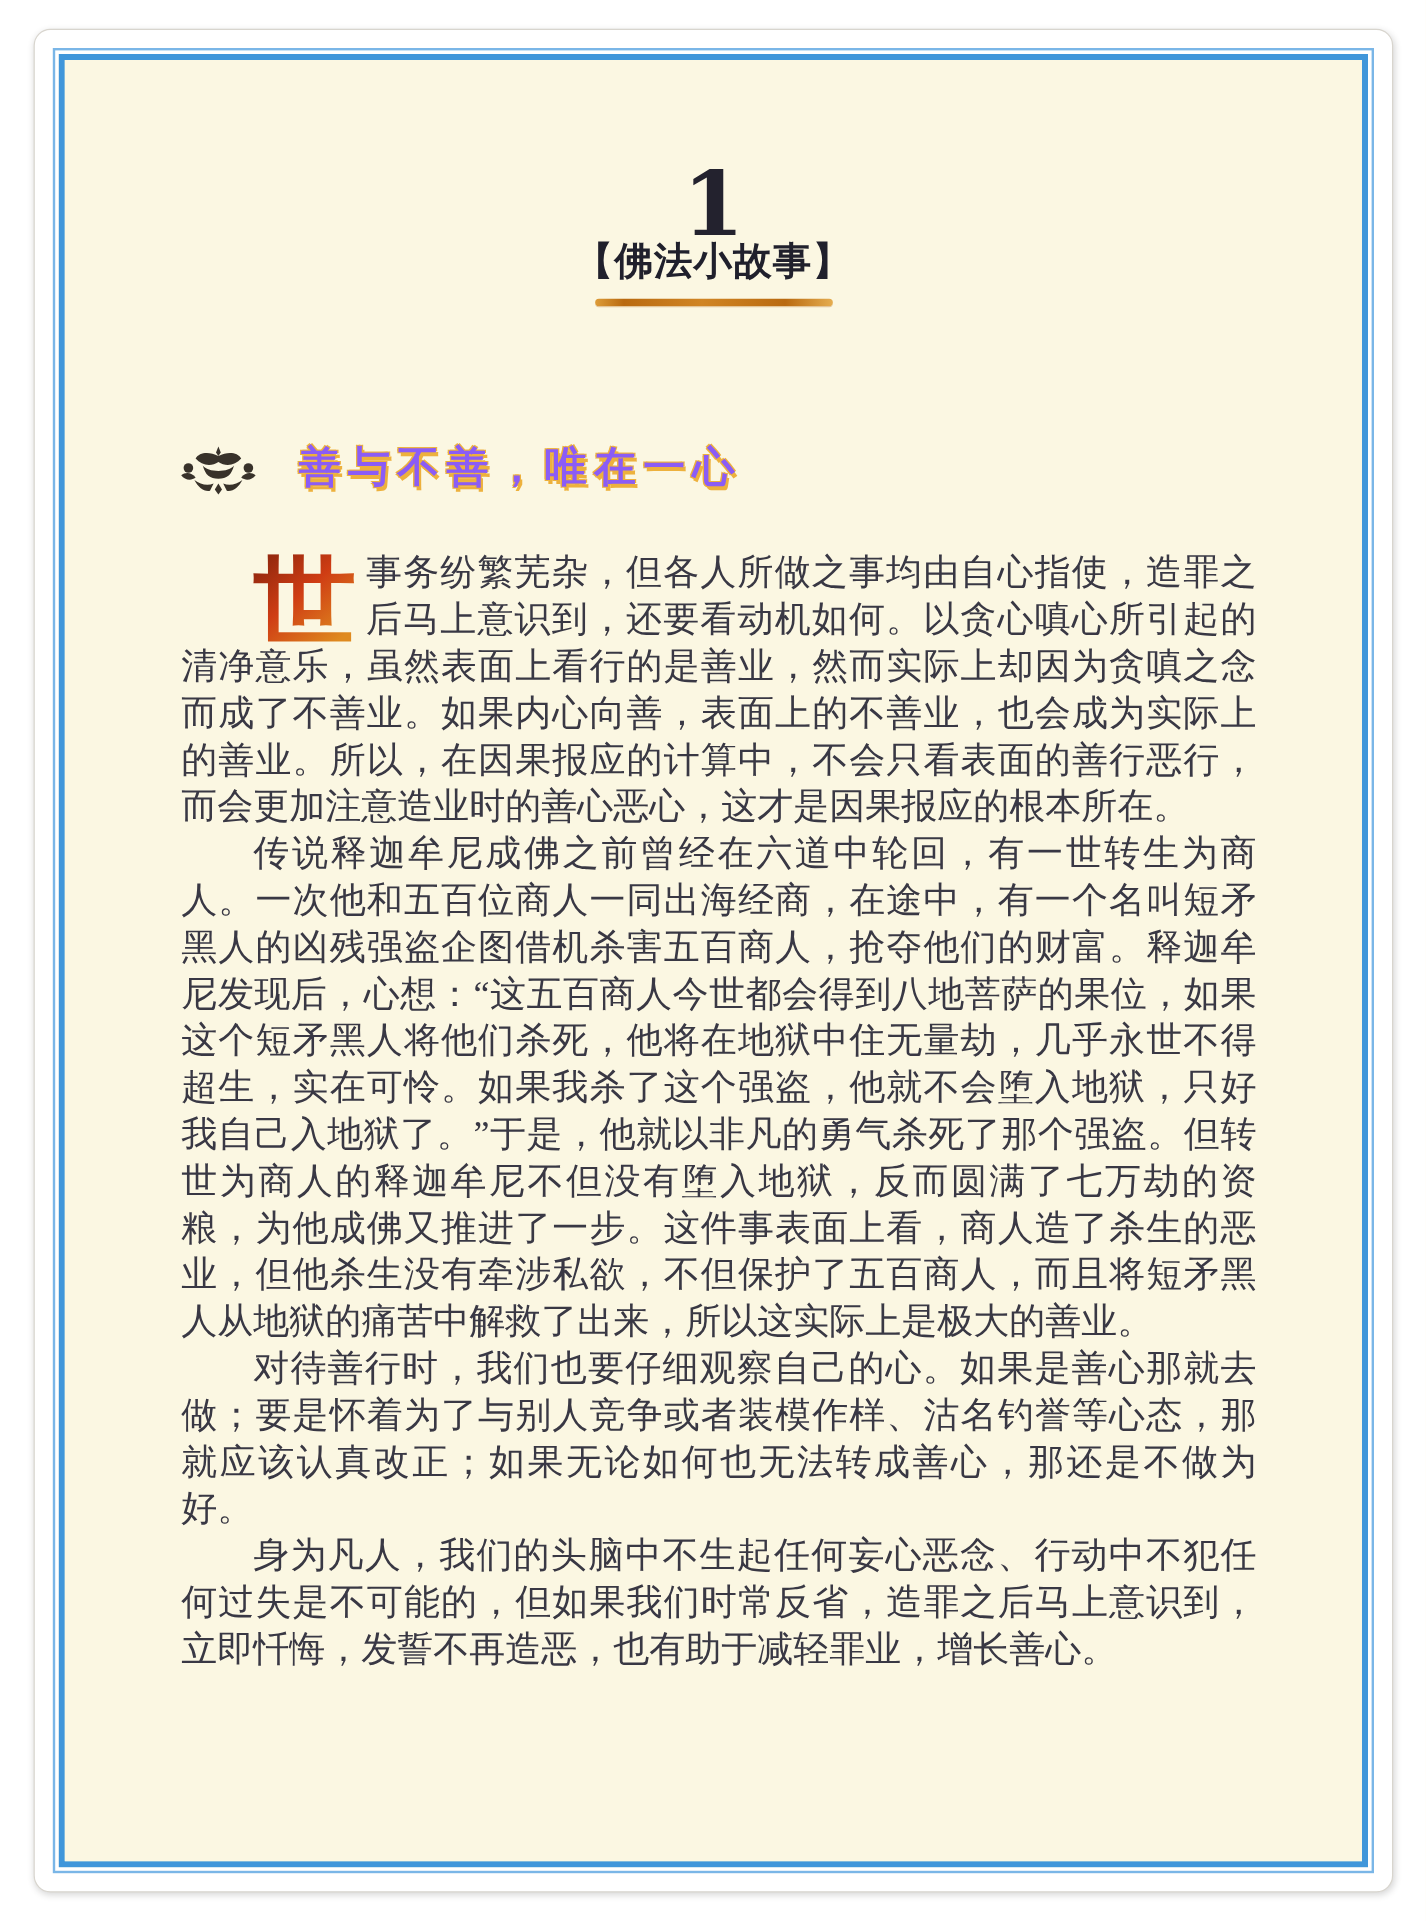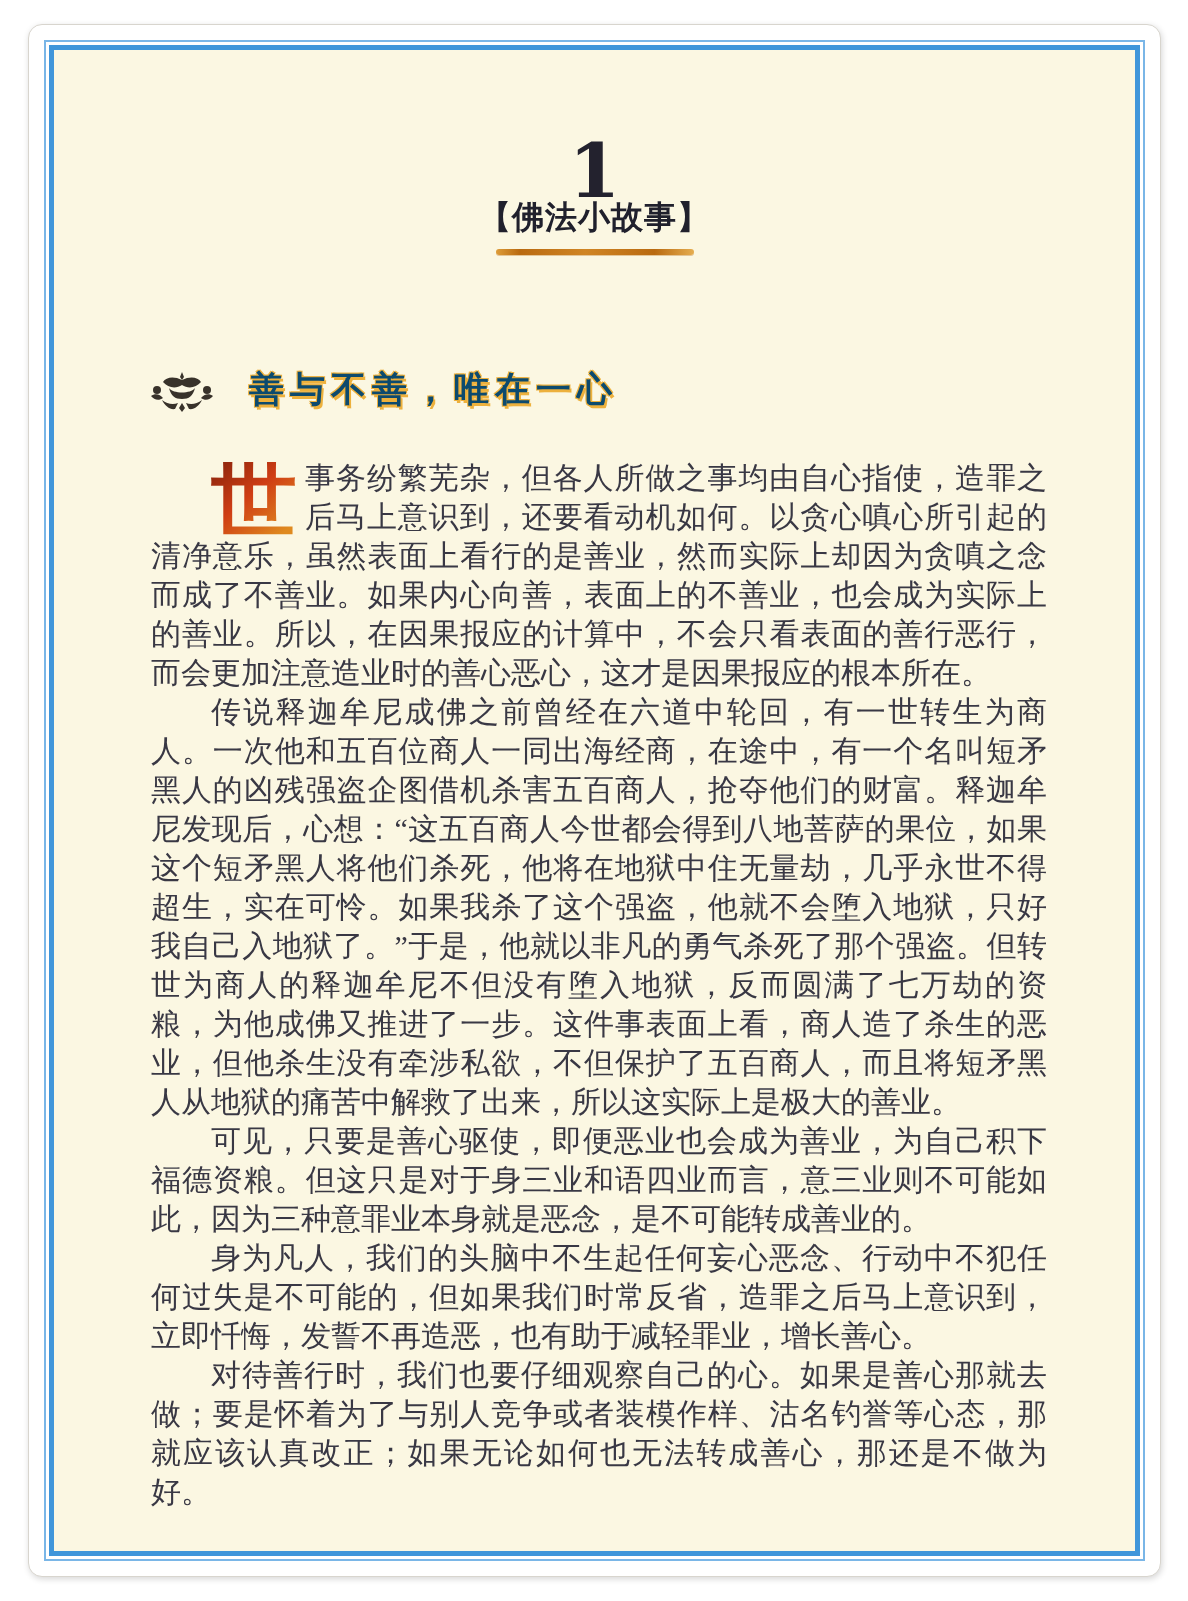--- a/index.html
+++ b/index.html
@@ -50,21 +50,21 @@
   }
 
   .section-heading { position:absolute; top:316px; left:93px; height:52px; }
   .ornament {
     position:absolute; left:0; top:4px; width:70px; height:44px;
     color:#38322a;
   }
   .section-title {
     position:absolute; left:102px; top:0;
     font-family:"Liberation Sans","DejaVu Sans",sans-serif;
-    font-size:35px; font-weight:bold; color:#0c4a6e;
+    font-size:35px; font-weight:bold; color:#8b5cf6;
     letter-spacing:6px; white-space:nowrap;
     text-shadow:-1px -1px 0 #edb13d, 1px -1px 0 #edb13d, -1px 1px 0 #edb13d, 2px 3px 0 #edb13d;
   }
 
   .article {
     position:absolute; left:97px; top:408px; width:896px;
     font-size:30px; line-height:39px; color:#393844;
     text-align:justify;
   }
   .article p { margin:0; text-indent:2em; }
@@ -112,27 +112,24 @@
 
           <div class="article">
             <p class="first-para">
               <span class="drop-cap">世</span>
               <span>事务纷繁芜杂，但各人所做之事均由自心指使，造罪之后马上意识到，还要看动机如何。以贪心嗔心所引起的清净意乐，虽然表面上看行的是善业，然而实际上却因为贪嗔之念而成了不善业。如果内心向善，表面上的不善业，也会成为实际上的善业。所以，在因果报应的计算中，不会只看表面的善行恶行，而会更加注意造业时的善心恶心，这才是因果报应的根本所在。</span>
             </p>
             <p>
               <span>传说释迦牟尼成佛之前曾经在六道中轮回，有一世转生为商人。一次他和五百位商人一同出海经商，在途中，有一个名叫短矛黑人的凶残强盗企图借机杀害五百商人，抢夺他们的财富。释迦牟尼发现后，心想：“这五百商人今世都会得到八地菩萨的果位，如果这个短矛黑人将他们杀死，他将在地狱中住无量劫，几乎永世不得超生，实在可怜。如果我杀了这个强盗，他就不会堕入地狱，只好我自己入地狱了。”于是，他就以非凡的勇气杀死了那个强盗。但转世为商人的释迦牟尼不但没有堕入地狱，反而圆满了七万劫的资粮，为他成佛又推进了一步。这件事表面上看，商人造了杀生的恶业，但他杀生没有牵涉私欲，不但保护了五百商人，而且将短矛黑人从地狱的痛苦中解救了出来，所以这实际上是极大的善业。</span>
             </p>
             <p>
-              <span>可见，只要是善心驱使，即便恶业也会成为善业，为自己积下福德资粮。但这只是对于身三业和语四业而言，意三业则不可能如此，因为三种意罪业本身就是恶念，是不可能转成善业的。</span>
+              <span>对待善行时，我们也要仔细观察自己的心。如果是善心那就去做；要是怀着为了与别人竞争或者装模作样、沽名钓誉等心态，那就应该认真改正；如果无论如何也无法转成善心，那还是不做为好。</span>
             </p>
             <p>
               <span>身为凡人，我们的头脑中不生起任何妄心恶念、行动中不犯任何过失是不可能的，但如果我们时常反省，造罪之后马上意识到，立即忏悔，发誓不再造恶，也有助于减轻罪业，增长善心。</span>
-            </p>
-            <p>
-              <span>对待善行时，我们也要仔细观察自己的心。如果是善心那就去做；要是怀着为了与别人竞争或者装模作样、沽名钓誉等心态，那就应该认真改正；如果无论如何也无法转成善心，那还是不做为好。</span>
             </p>
           </div>
 
         </div>
       </div>
     </div>
   </div>
 </div>
 
 </body></html>

